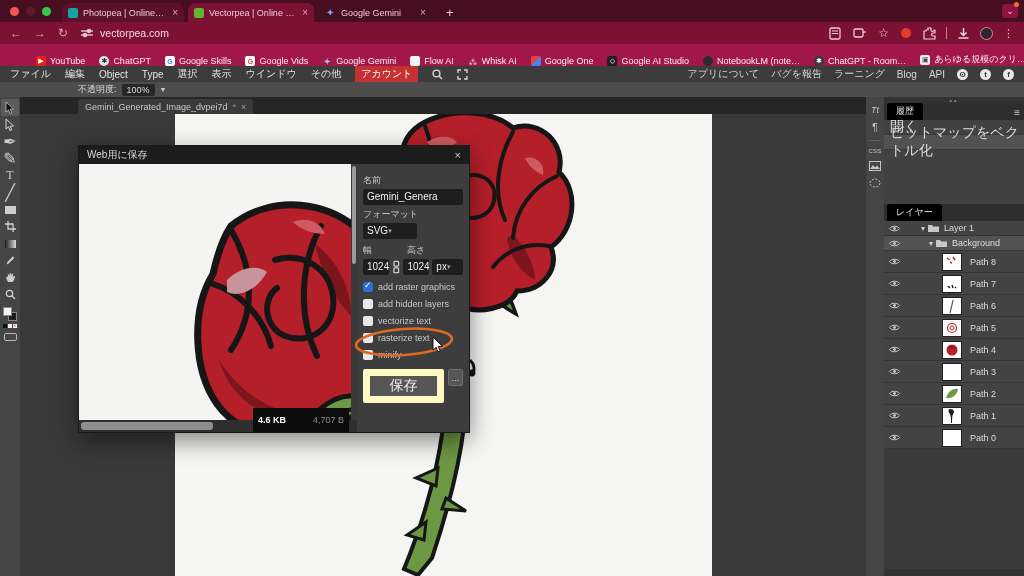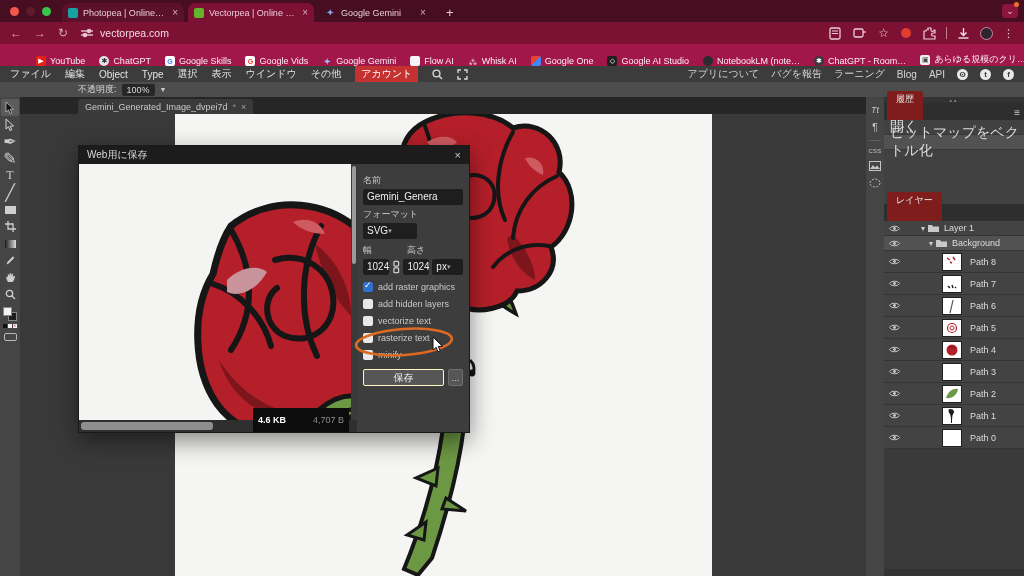--- a/index.html
+++ b/index.html
@@ -52,21 +52,21 @@
   #doctab { background:#3a3a3a; height:15px; margin-left:58px; display:flex; align-items:center; gap:5px;
     padding:0 7px; font-size:9px; color:#c9c9c9; border-radius:3px 3px 0 0; }
   #canvas { position:absolute; left:20px; top:114px; width:846px; height:462px; background:#393939; overflow:hidden; }
   #artboard { position:absolute; left:155px; top:0; width:537px; height:462px; background:#f5f5f3; }
 
   
   #panelstrip { position:absolute; left:866px; top:97px; width:18px; height:479px; background:#454545;
     display:flex; flex-direction:column; align-items:center; gap:7px; padding-top:8px; color:#c5c5c5; }
   #rightpanel { position:absolute; left:884px; top:97px; width:140px; height:479px; background:#333333; }
   .ptabrow { height:17px; background:#2e2e2e; display:flex; align-items:flex-end; position:relative; }
-  .ptab { background:#7f1d1d; font-size:9px; color:#e0e0e0; padding:2px 9px 14px; border-radius:3px 3px 0 0; margin-left:3px; }
+  .ptab { background:#000000; font-size:9px; color:#e0e0e0; padding:2px 9px 2px; border-radius:3px 3px 0 0; margin-left:3px; }
   .pmenu { position:absolute; right:4px; top:4px; color:#cccccc; font-size:10px; }
   .hrow { height:15px; display:flex; align-items:center; font-size:14px; color:#dddddd; padding-left:6px;
     background:#414141; border-bottom:1px solid #383838; }
   .hrow.sel { background:#525252; }
   #histbody { height:54px; background:#414141; }
   .lrow { display:flex; align-items:center; background:#434343; border-bottom:1px solid #353535;
     font-size:9px; color:#dddddd; }
   .lrow.folder { height:15px; }
   .lrow.pathrow { height:22px; }
   .lrow.sel { background:#525252; }
@@ -96,22 +96,22 @@
   .tinput { background:#1e1e1e; color:#ededed; font-size:10px; height:16px; line-height:16px; padding:0 4px;
     border-radius:2px; white-space:nowrap; overflow:hidden; }
   .tsel { background:#1e1e1e; color:#ededed; font-size:10px; height:16px; line-height:16px; padding:8px 4px;
     border-radius:2px; display:inline-flex; align-items:center; }
   .whrow { display:flex; align-items:center; gap:3px; margin-top:2px; }
   .chk { display:flex; align-items:center; gap:5px; margin-top:7px; }
   .box { width:10px; height:10px; background:#e9e9e9; border-radius:2px; flex:0 0 auto; position:relative; }
   .box.checked { background:#2f6fd0; }
   .box.checked::after { content:"✓"; position:absolute; left:1px; top:-2px; color:#fff; font-size:9px; }
   #saverow { display:flex; gap:4px; margin-top:9px; }
-  #savebtn { flex:1; height:17px; background:#565656; border:1px solid #fef9c3; border-radius:2px;
-    color:#f0f0f0; font-size:10px; display:flex; align-items:center; justify-content:center; }
+  #savebtn { flex:1; height:34px; background:#565656; border:7px solid #fef9c3; border-radius:2px;
+    color:#f0f0f0; font-size:14px; display:flex; align-items:center; justify-content:center; }
   #morebtn { width:15px; height:17px; background:#565656; border:1px solid #6e6e6e; border-radius:2px;
     color:#d0d0d0; font-size:9px; display:flex; align-items:center; justify-content:center; }
 
   #annotation { position:absolute; left:0; top:0; width:1024px; height:576px; pointer-events:none; }
   svg { display:block; }
 </style>
 </head>
 <body>
 
 <div id="tabstrip">

